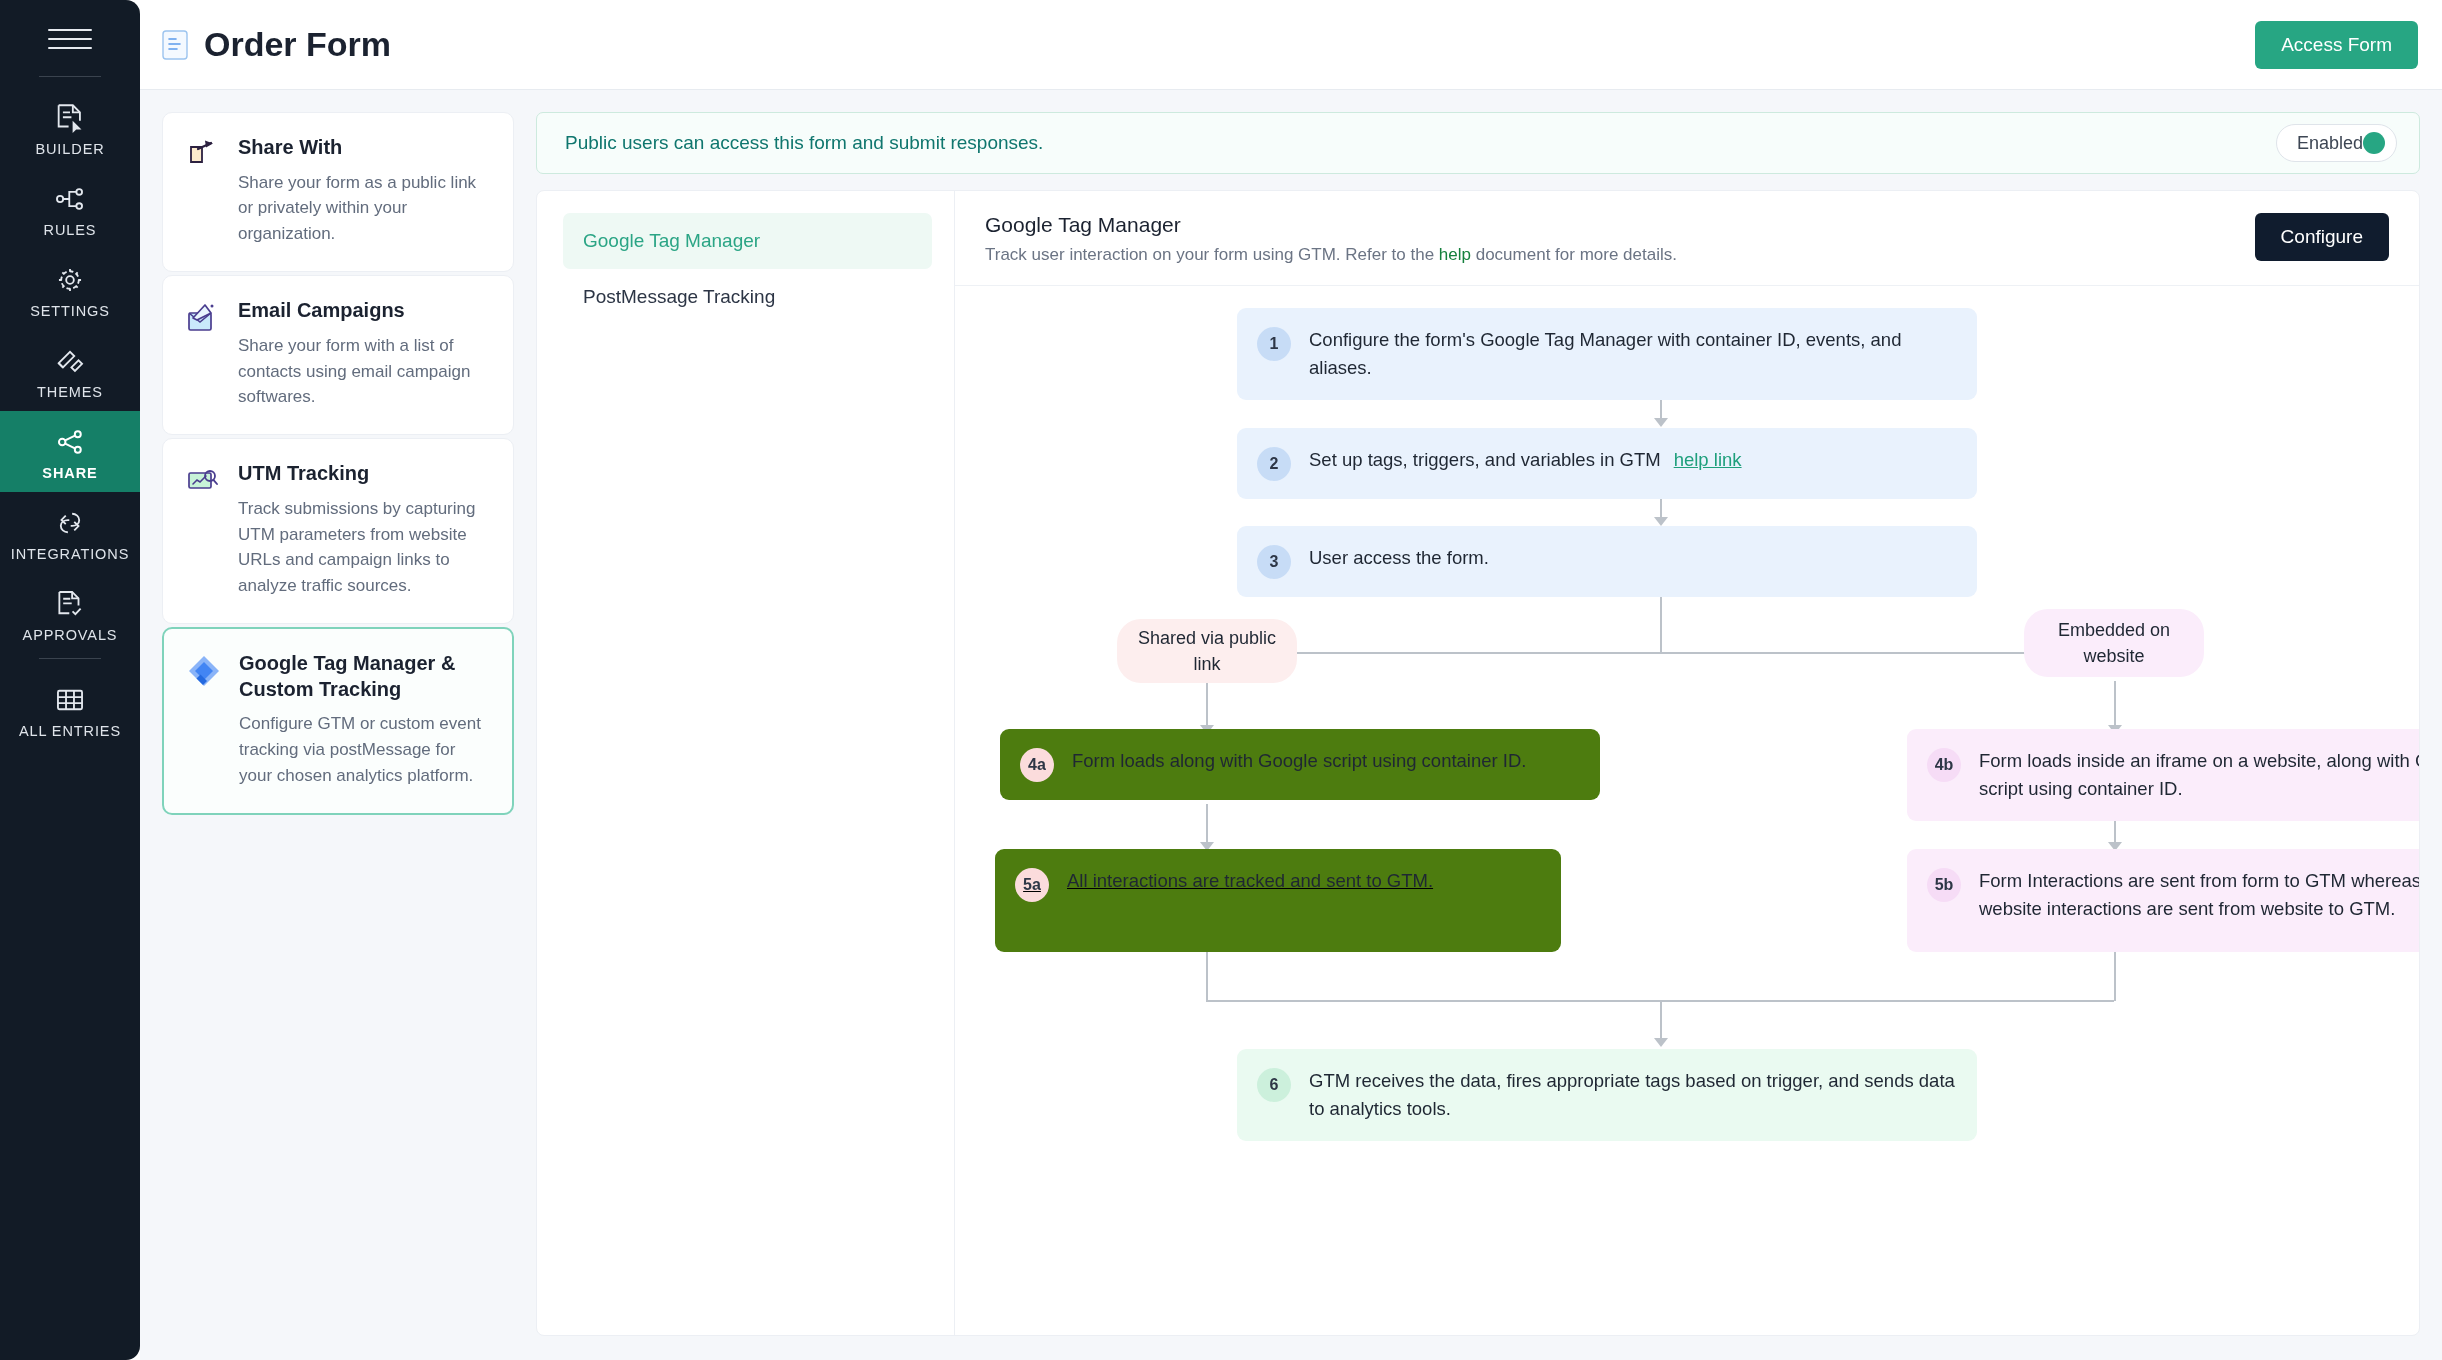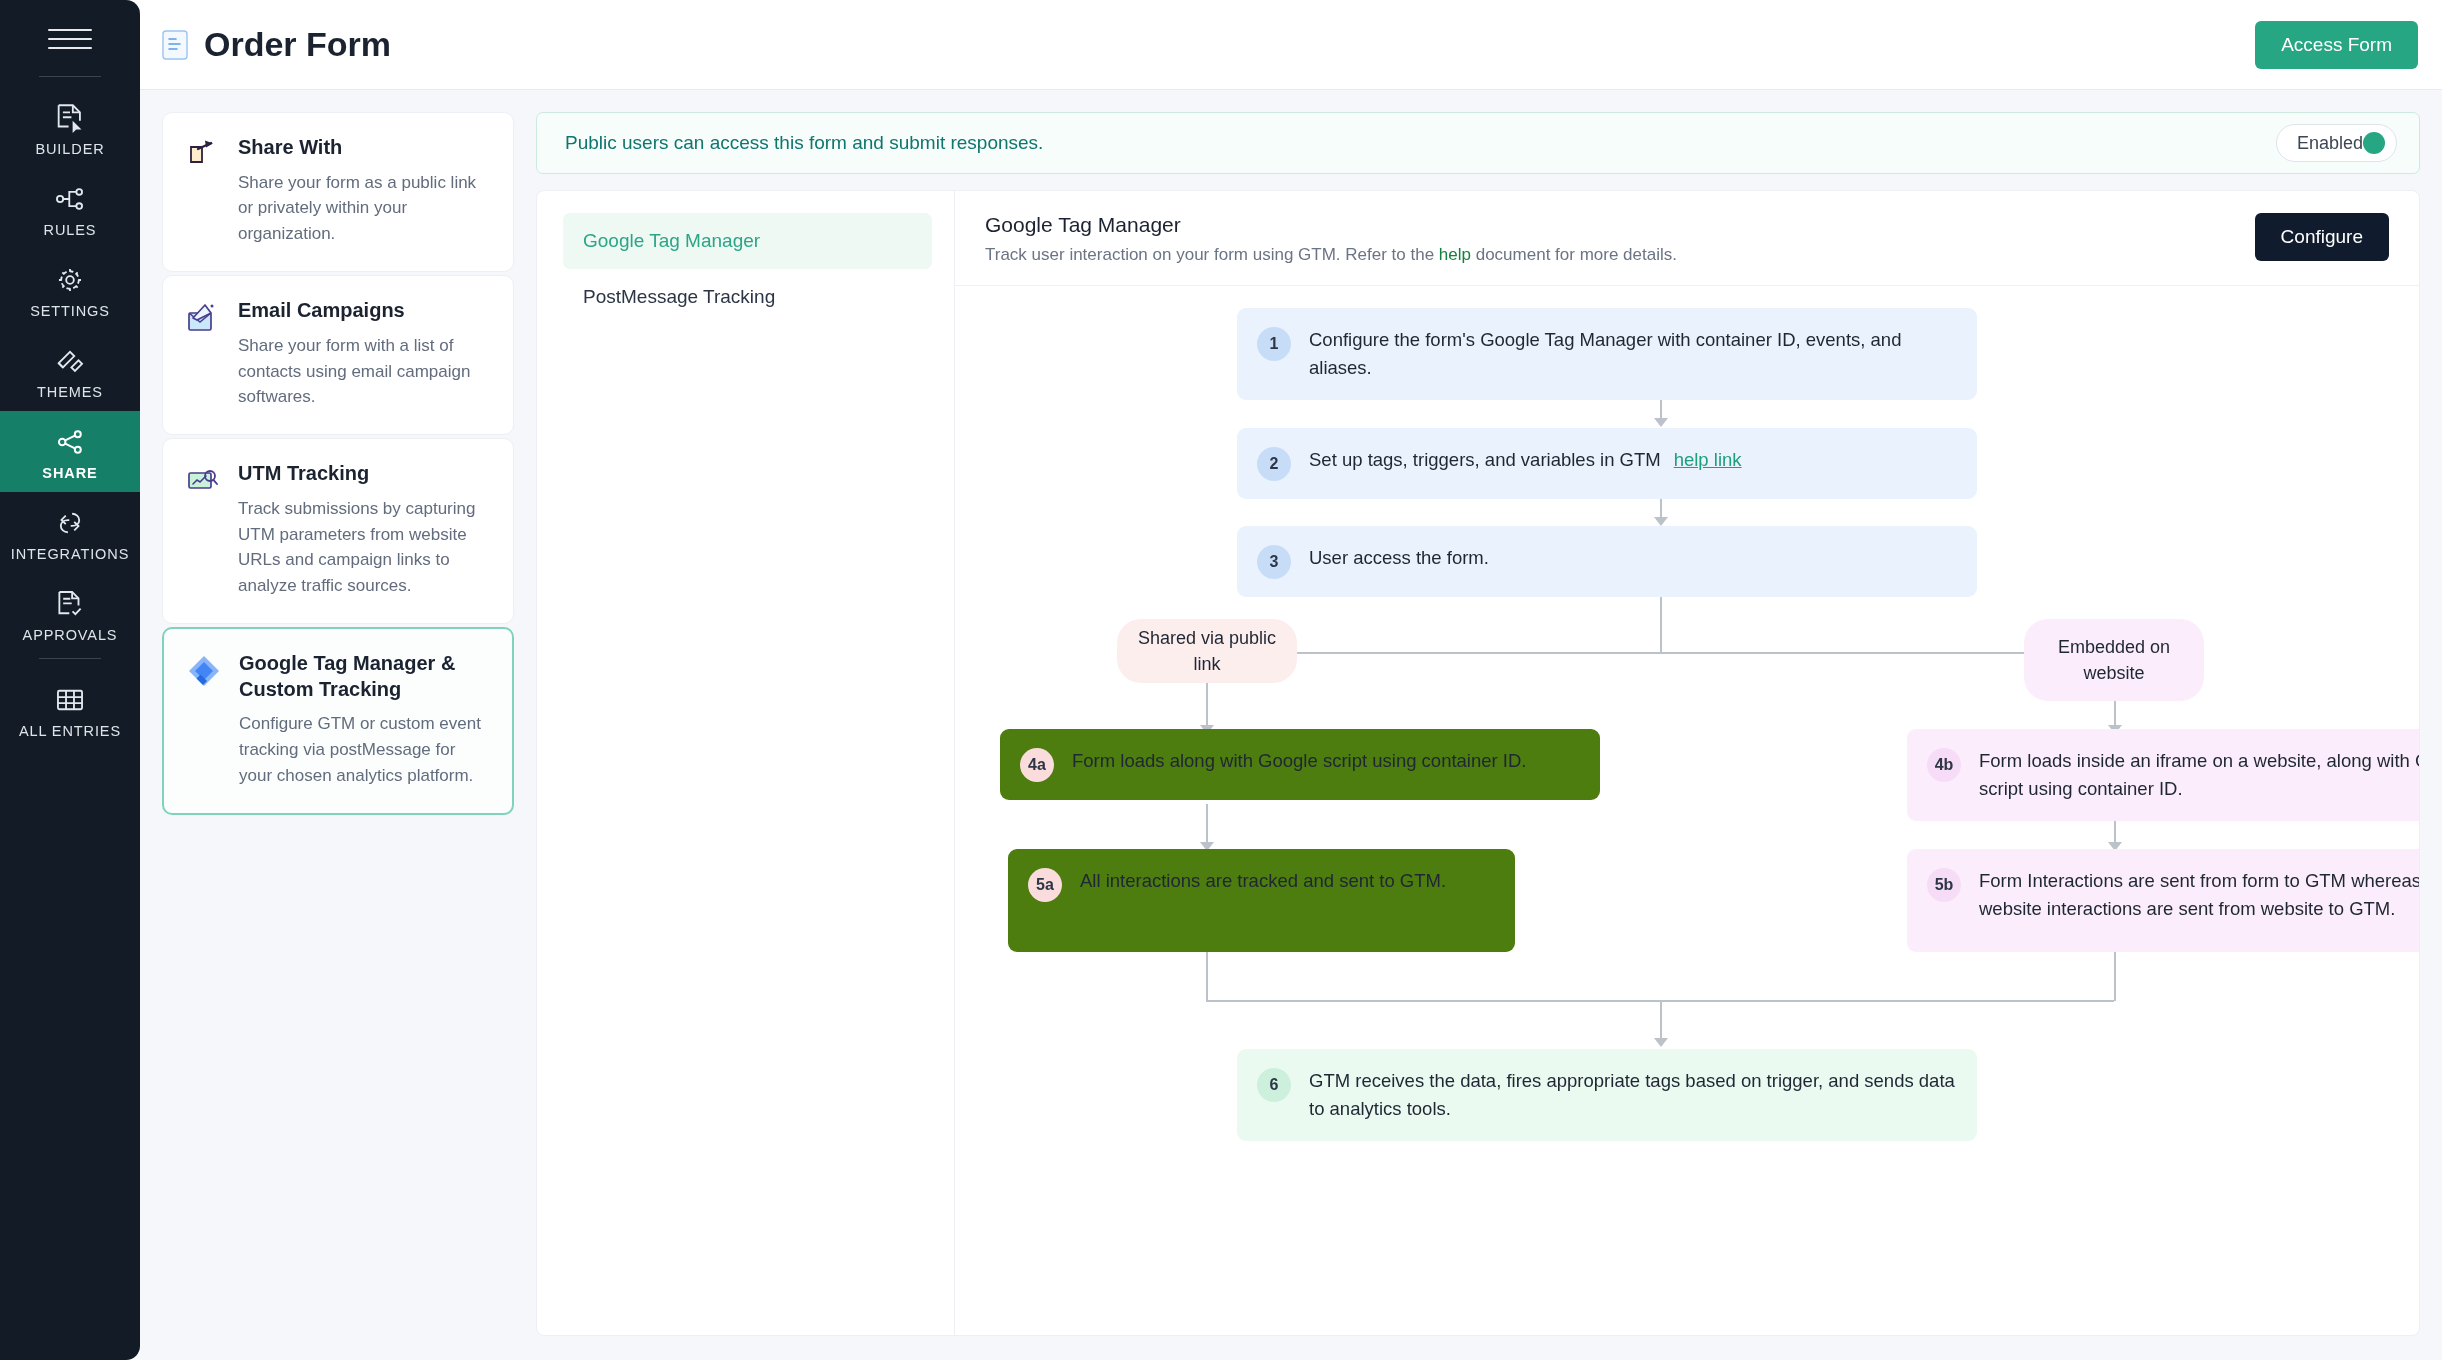--- a/index.html
+++ b/index.html
@@ -415,33 +415,33 @@
                 <span class="badge">2</span>
                 <span class="ftext"><span>Set up tags, triggers, and variables in GTM</span><span class="lnk2">help link</span></span>
               </div>
 
               <div class="fnode n-blue" style="left:282px; top:240px; width:740px;">
                 <span class="badge">3</span>
                 <span class="ftext">User access the form.</span>
               </div>
 
               <div class="pill p-pink" style="left:162px; top:333px; width:180px; height:64px;">Shared via public link</div>
-              <div class="pill p-violet" style="left:1069px; top:333px; width:180px; height:82px;text-align:center;">Embedded on website</div>
+              <div class="pill p-violet" style="left:1069px; top:323px; width:180px; height:68px;text-align:center;">Embedded on website</div>
 
               <div class="fnode n-pink" style="left:45px; top:443px; width:600px;">
                 <span class="badge">4a</span>
                 <span class="ftext">Form loads along with Google script using container ID.</span>
               </div>
 
               <div class="fnode n-violet" style="left:952px; top:443px; width:600px;">
                 <span class="badge">4b</span>
                 <span class="ftext">Form loads inside an iframe on a website, along with Google script using container ID.</span>
               </div>
 
-              <div class="fnode n-pink" style="left:53px; top:563px; width:507px; height:103px;">
+              <div class="fnode n-pink" style="left:40px; top:563px; width:566px; height:103px;text-decoration:underline;">
                 <span class="badge">5a</span>
                 <span class="ftext">All interactions are tracked and sent to GTM.</span>
               </div>
 
               <div class="fnode n-violet" style="left:952px; top:563px; width:600px; height:103px;">
                 <span class="badge">5b</span>
                 <span class="ftext">Form Interactions are sent from form to GTM whereas website interactions are sent from website to GTM.</span>
               </div>
 
               <div class="fnode n-green" style="left:282px; top:763px; width:740px;">

